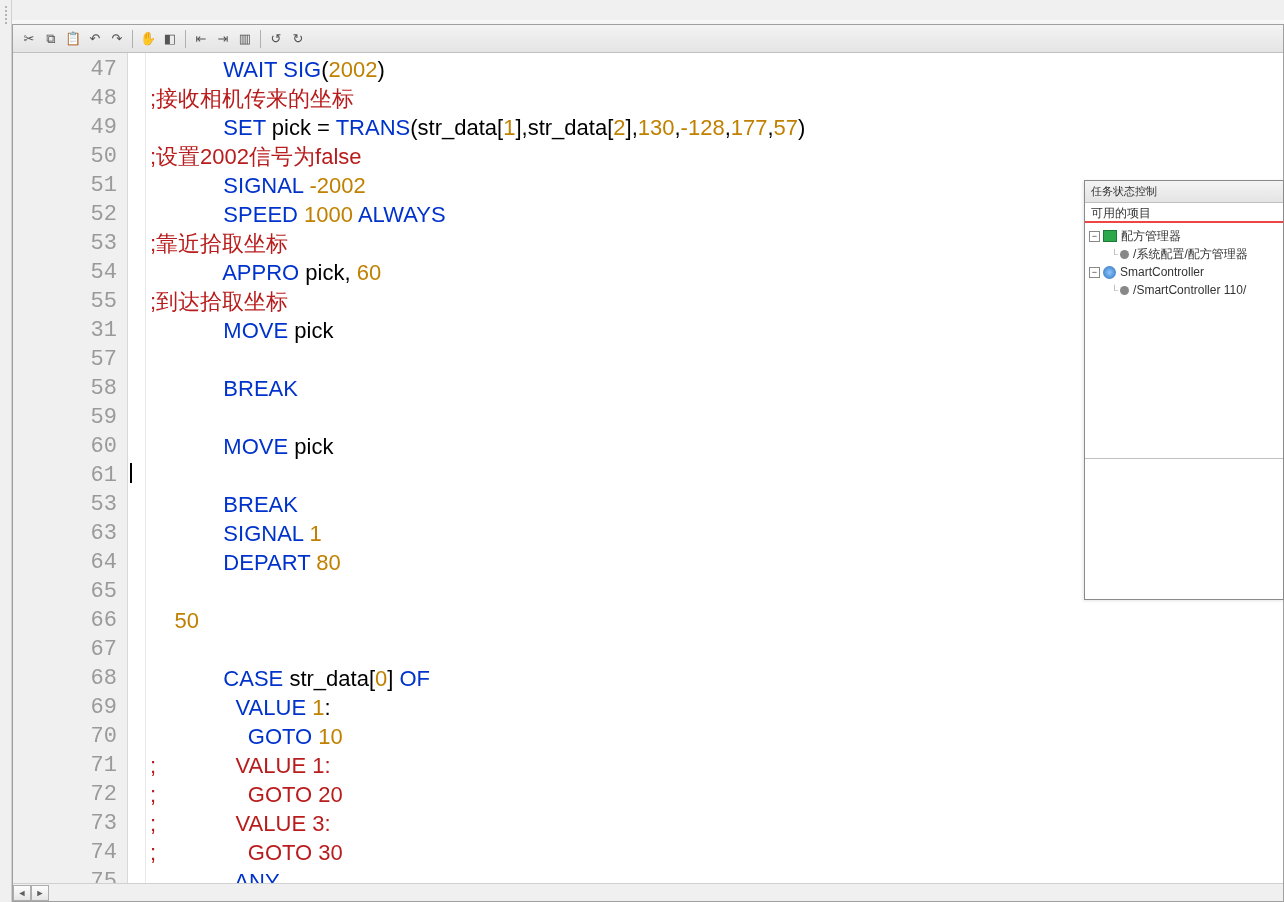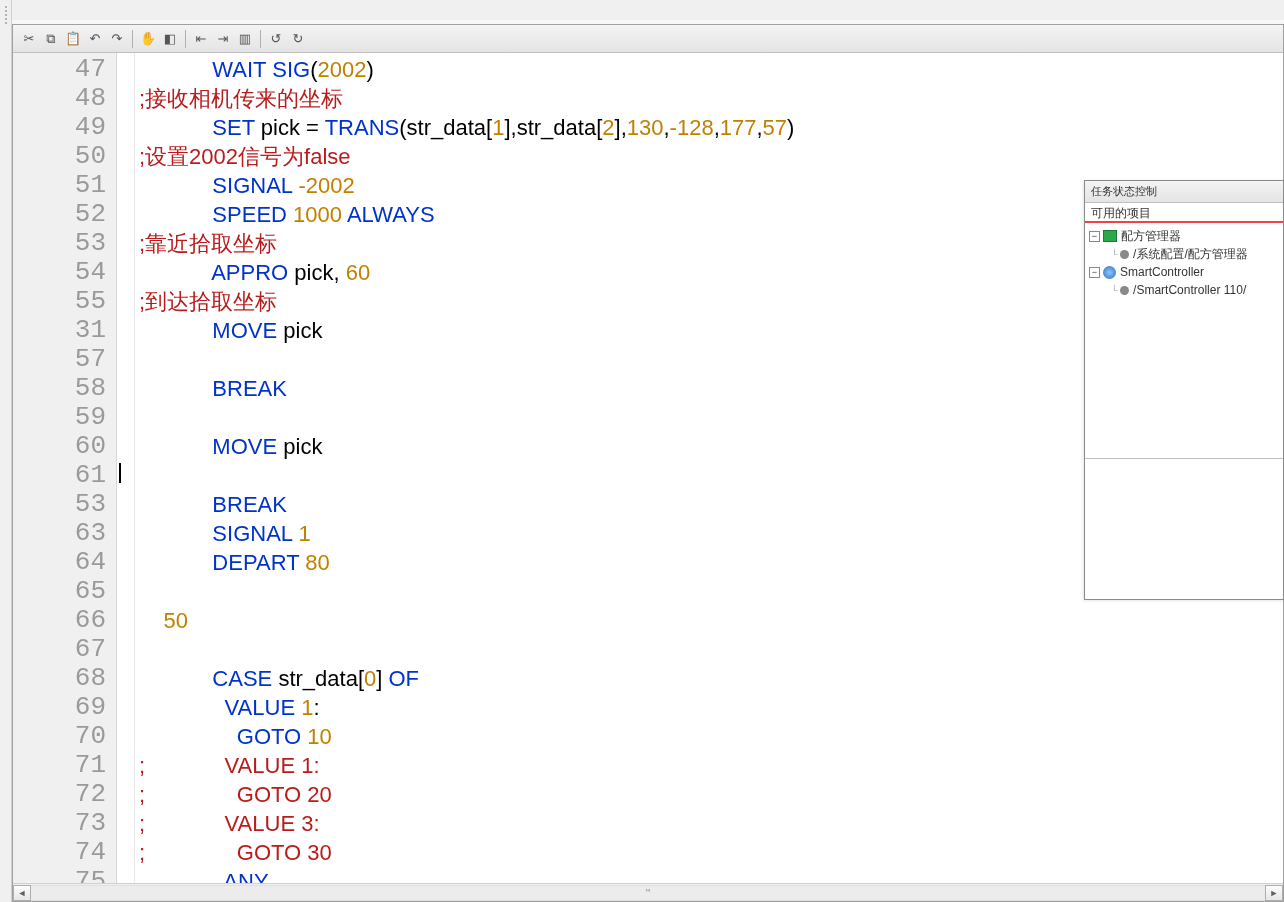--- a/index.html
+++ b/index.html
@@ -8,21 +8,21 @@
 .top-bar { height: 24px; background: linear-gradient(#f8f8f8, #e8e8e8); border-bottom: 1px solid #c0c0c0; display: flex; align-items: center; padding-left: 6px; margin-top: 20px; }
 .top-bar-label { color: #333; font-size: 12px; }
 
 .editor-container { position: absolute; top: 24px; left: 12px; right: 0; bottom: 0; background: #fff; border: 1px solid #a0a0a0; }
 
 .toolbar { height: 28px; background: linear-gradient(#f4f4f4, #e4e4e4); border-bottom: 1px solid #c0c0c0; display: flex; align-items: center; padding: 0 6px; gap: 2px; }
 .toolbar .tool-btn { width: 20px; height: 20px; display: flex; align-items: center; justify-content: center; cursor: pointer; color: #555; font-size: 13px; border-radius: 2px; }
 .toolbar .sep { width: 1px; height: 18px; background: #b0b0b0; margin: 0 3px; }
 
 .code-area { position: absolute; top: 28px; left: 0; right: 0; bottom: 18px; overflow: hidden; display: flex; background: #fff; }
-.gutter { width: 104px; background: #f0f0f0; border-right: 1px solid #d8d8d8; text-align: right; padding-right: 10px; font-family: Consolas, "Courier New", monospace; font-size: 26px; color: #9a9a9a; line-height: 29px; padding-top: 2px; }
+.gutter { width: 115px; background: #f0f0f0; border-right: 1px solid #d8d8d8; text-align: right; padding-right: 10px; font-family: Consolas, "Courier New", monospace; font-size: 22px; color: #9a9a9a; line-height: 29px; padding-top: 2px; }
 .gutter .ln { height: 29px; }
 .margin-strip { width: 18px; background: #fff; border-right: 1px solid #e8e8e8; position: relative; }
 .caret-mark { position: absolute; left: 2px; width: 2px; height: 20px; background: #000; top: 410px; }
 .code-body { flex: 1; font-family: Liberation Sans, sans-serif; font-size: 22px; line-height: 29px; white-space: pre; padding-left: 4px; padding-top: 2px; color: #000; }
 
 .kw { color: #0033cc; }
 .num { color: #c08000; }
 .cmnt { color: #b91c1c; }
 
 .hscroll { position: absolute; bottom: 0; left: 0; right: 0; height: 18px; background: #f0f0f0; border-top: 1px solid #d0d0d0; display: flex; align-items: center; }
@@ -116,21 +116,20 @@
         <div class="ln">75</div>
       </div>
     <div class="margin-strip">
       <div class="caret-mark"></div>
     </div>
     <div class="code-body" id="code-body"><div><span>            </span><span class="kw">WAIT SIG</span><span>(</span><span class="num">2002</span><span>)</span></div><div><span class="cmnt">;接收相机传来的坐标</span></div><div><span>            </span><span class="kw">SET</span><span> pick = </span><span class="kw">TRANS</span><span>(str_data[</span><span class="num">1</span><span>],str_data[</span><span class="num">2</span><span>],</span><span class="num">130</span><span>,</span><span class="num">-128</span><span>,</span><span class="num">177</span><span>,</span><span class="num">57</span><span>)</span></div><div><span class="cmnt">;设置2002信号为false</span></div><div><span>            </span><span class="kw">SIGNAL</span><span> </span><span class="num">-2002</span></div><div><span>            </span><span class="kw">SPEED</span><span> </span><span class="num">1000</span><span> </span><span class="kw">ALWAYS</span></div><div><span class="cmnt">;靠近拾取坐标</span></div><div><span>            </span><span class="kw">APPRO</span><span> pick, </span><span class="num">60</span></div><div><span class="cmnt">;到达拾取坐标</span></div><div><span>            </span><span class="kw">MOVE</span><span> pick</span></div><div>&nbsp;</div><div><span>            </span><span class="kw">BREAK</span></div><div>&nbsp;</div><div><span>            </span><span class="kw">MOVE</span><span> pick</span></div><div>&nbsp;</div><div><span>            </span><span class="kw">BREAK</span></div><div><span>            </span><span class="kw">SIGNAL</span><span> </span><span class="num">1</span></div><div><span>            </span><span class="kw">DEPART</span><span> </span><span class="num">80</span></div><div>&nbsp;</div><div><span>    </span><span class="num">50</span></div><div>&nbsp;</div><div><span>            </span><span class="kw">CASE</span><span> str_data[</span><span class="num">0</span><span>] </span><span class="kw">OF</span></div><div><span>              </span><span class="kw">VALUE</span><span> </span><span class="num">1</span><span>:</span></div><div><span>                </span><span class="kw">GOTO</span><span> </span><span class="num">10</span></div><div><span class="cmnt">;             VALUE 1:</span></div><div><span class="cmnt">;               GOTO 20</span></div><div><span class="cmnt">;             VALUE 3:</span></div><div><span class="cmnt">;               GOTO 30</span></div><div><span>              </span><span class="kw">ANY</span></div></div>
   </div>
 
   <div class="hscroll">
     <div class="btn">◄</div>
-    <div class="track">ꞌꞌꞌ</div>
     <div class="btn">►</div>
   </div>
 
 </div>
 
 <div class="side-panel">
   <div class="title">任务状态控制</div>
   <div class="sub">可用的项目</div>
   <div class="tree">
     <div class="tree-row">

